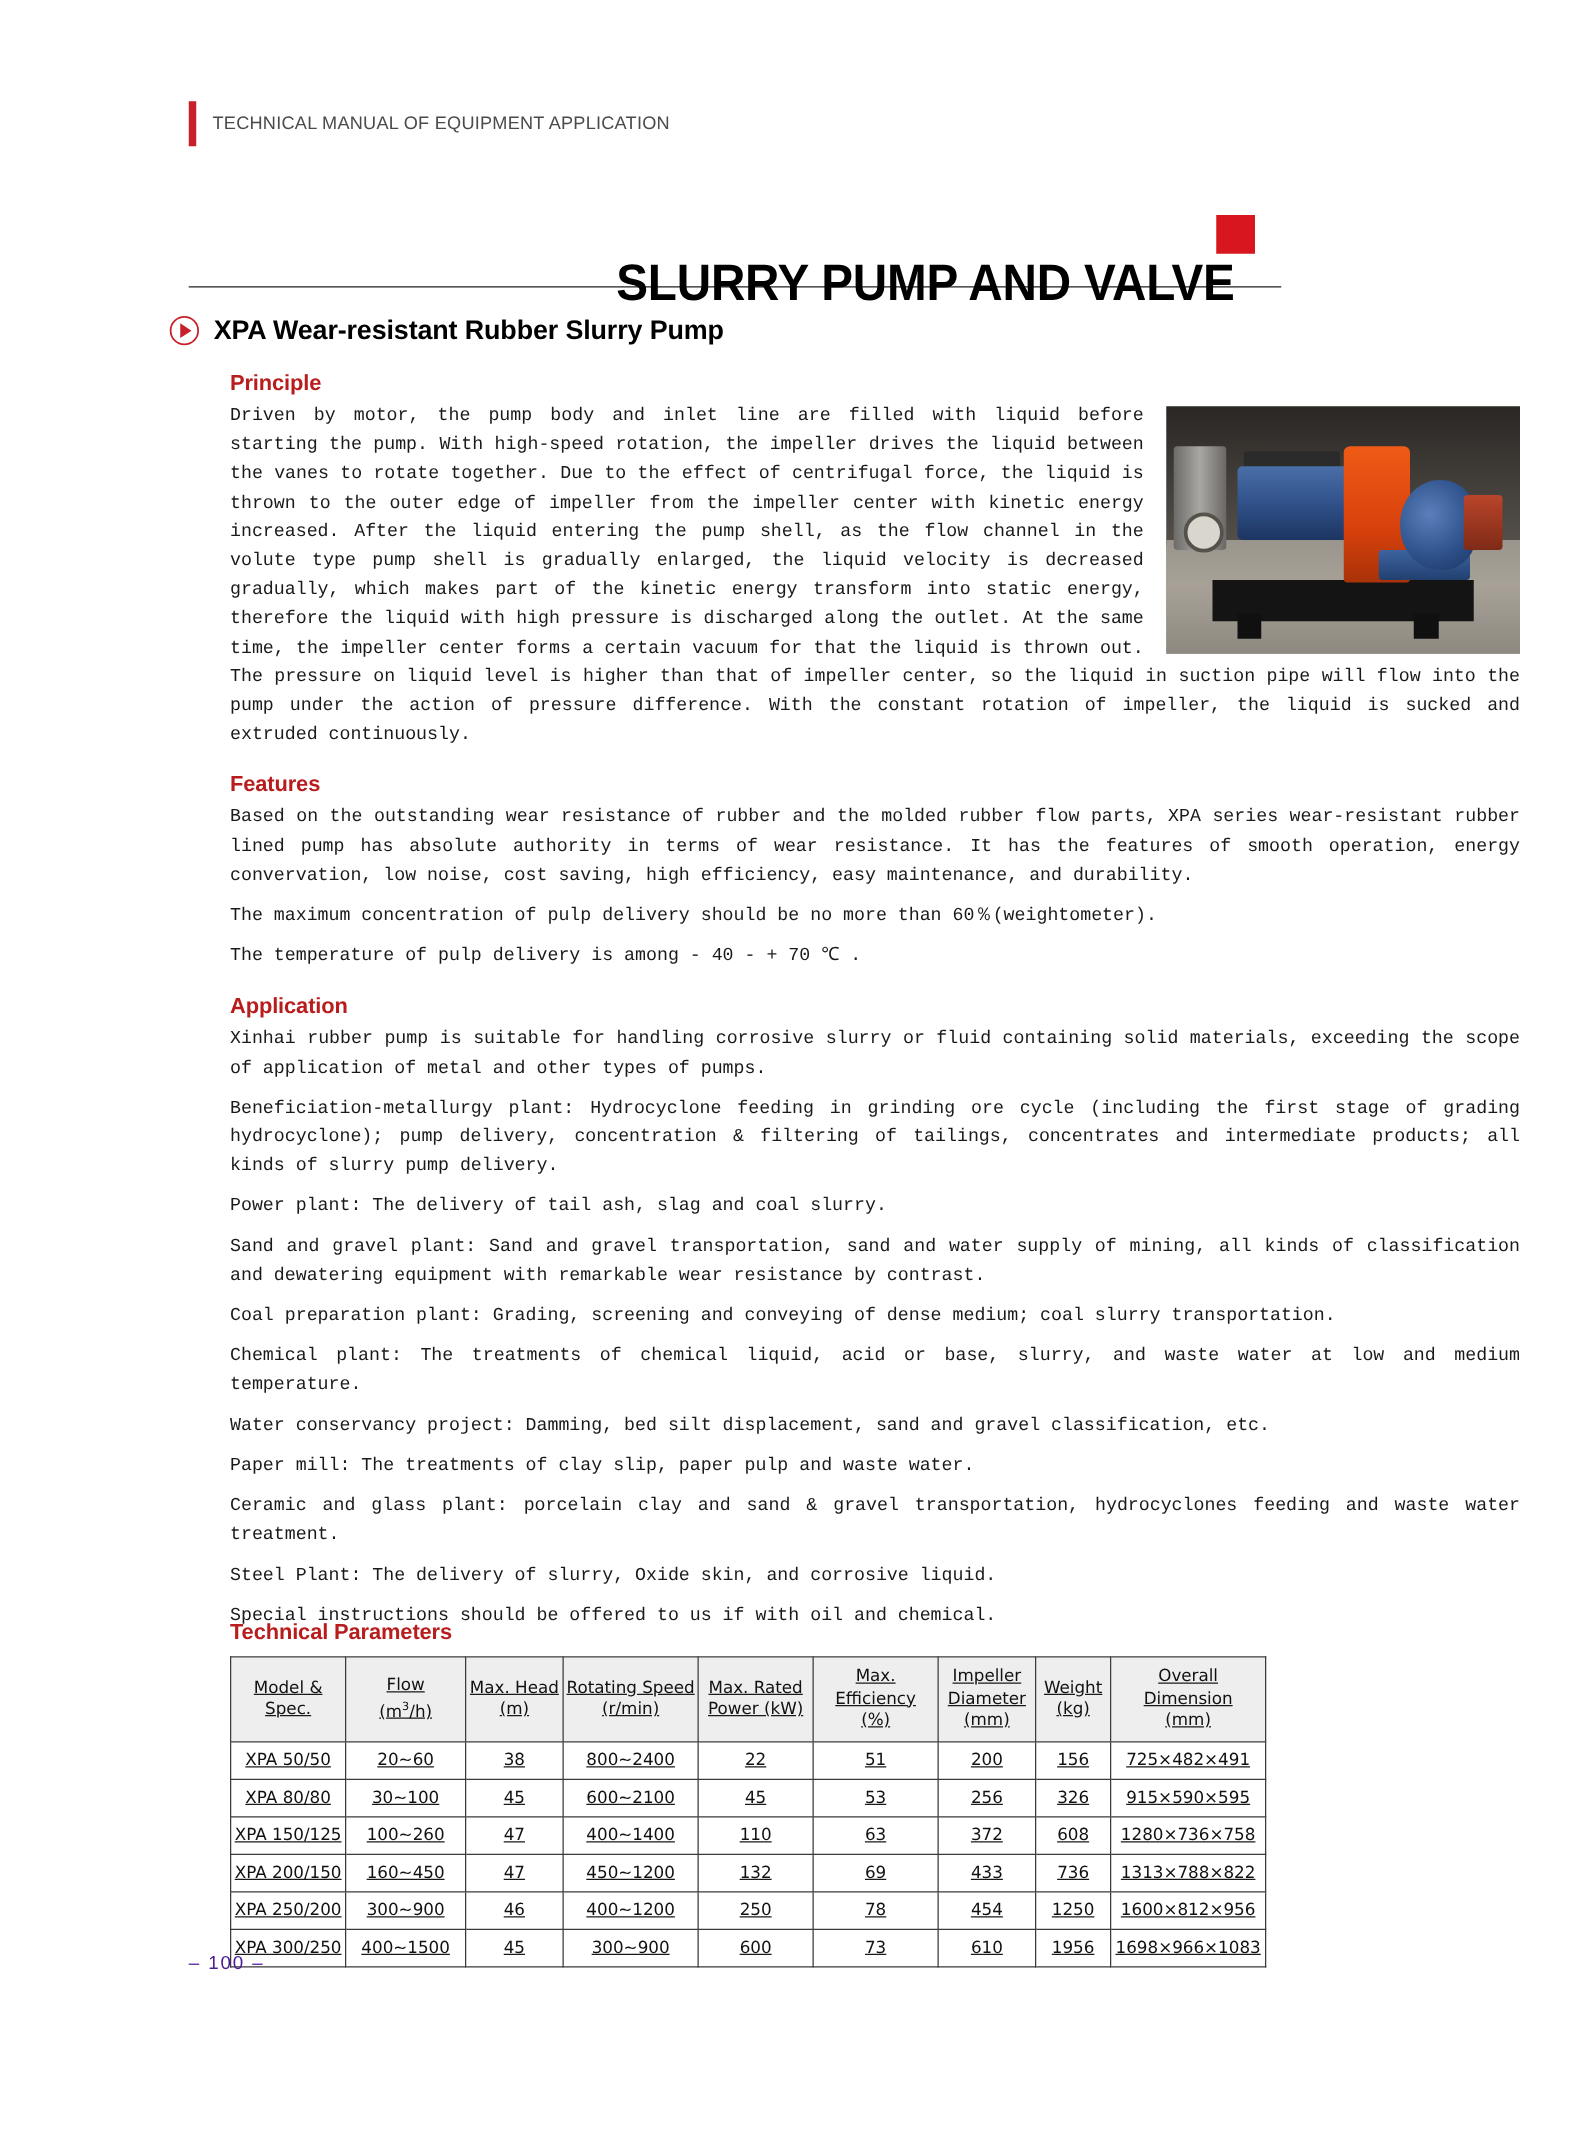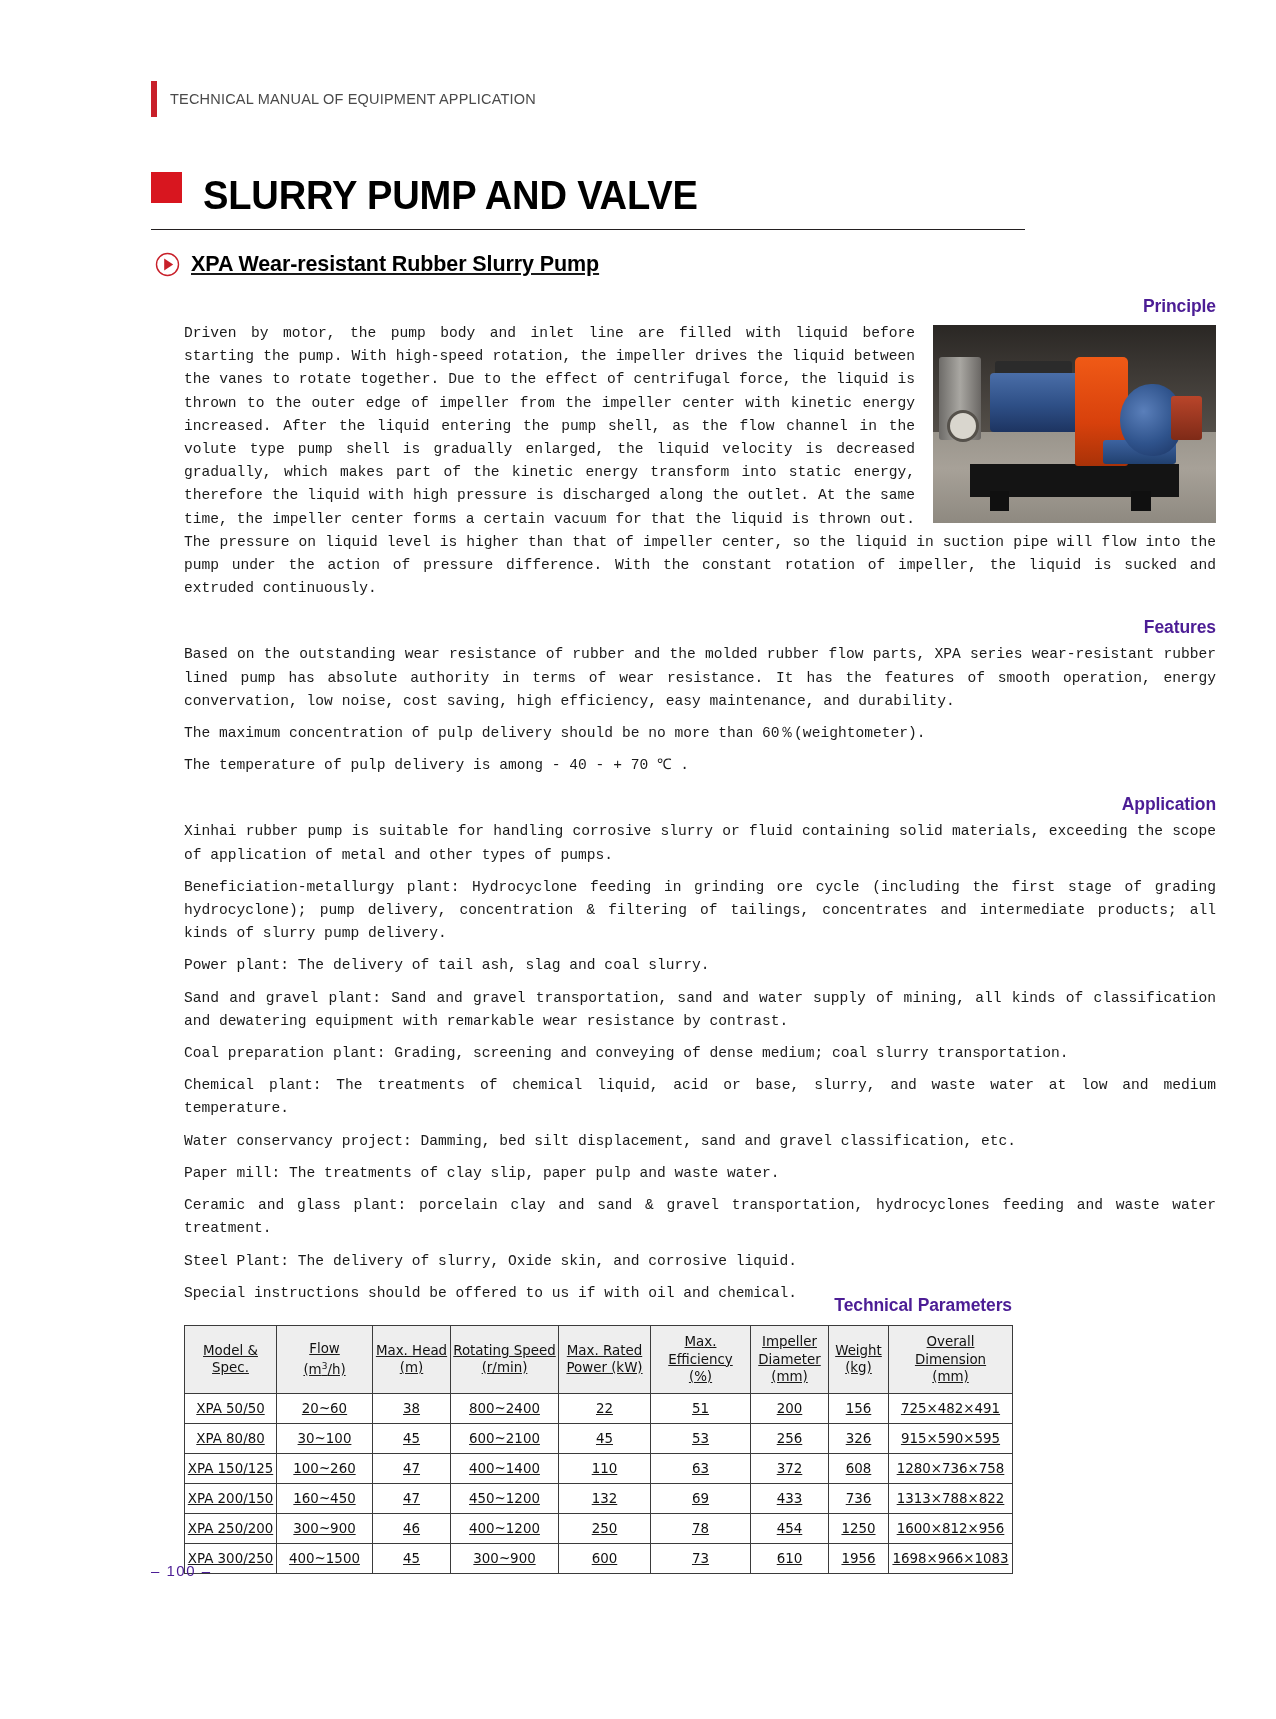--- a/index.html
+++ b/index.html
@@ -48,22 +48,23 @@
 
   
   .section-title-wrap {
     position: absolute;
     left: 151px;
     top: 172px;
     width: 874px;
   }
   .section-title-row {
     display: flex;
-    align-items: flex-start;
+    align-items: flex-end;
     height: 48px;
+    flex-direction: column;
   }
   .section-title-row .mark {
     width: 31px;
     height: 31px;
     background: #d8161f;
     margin-right: 21px;
     flex: none;
   }
   .section-title-row .title {
     font-family: "Liberation Sans", sans-serif;
@@ -77,26 +78,25 @@
   }
   .title-underline {
     margin-top: 9px;
     border-top: 1.6px solid #231f20;
     width: 874px;
   }
 
   
   .product-heading {
     position: absolute;
-    left: 155px;
+    left: 135px;
     top: 250px;
     display: flex;
     align-items: center;
     height: 28px;
-    text-decoration: underline;
   }
   .arrow-badge {
     width: 25px;
     height: 25px;
     margin-right: 11px;
     flex: none;
   }
   .product-heading .label {
     font-family: "Liberation Sans", sans-serif;
     font-weight: bold;
@@ -111,24 +111,23 @@
     position: absolute;
     left: 184px;
     top: 296px;
     width: 1032px;
   }
 
   h3.sub {
     font-family: "Liberation Sans", sans-serif;
     font-weight: bold;
     font-size: 17.5px;
-    color: #4c1d95;
+    color: #b91c1c;
     margin: 0 0 5px 0;
     letter-spacing: -0.1px;
-    text-align: right;
   }
   h3.sub.spaced { margin-top: 17px; }
 
   p.body {
     font-family: Liberation Mono, monospace;
     font-size: 14.6px;
     line-height: 23.2px;
     color: #1a1a1a;
     margin: 0 0 9px 0;
     text-align: justify;

